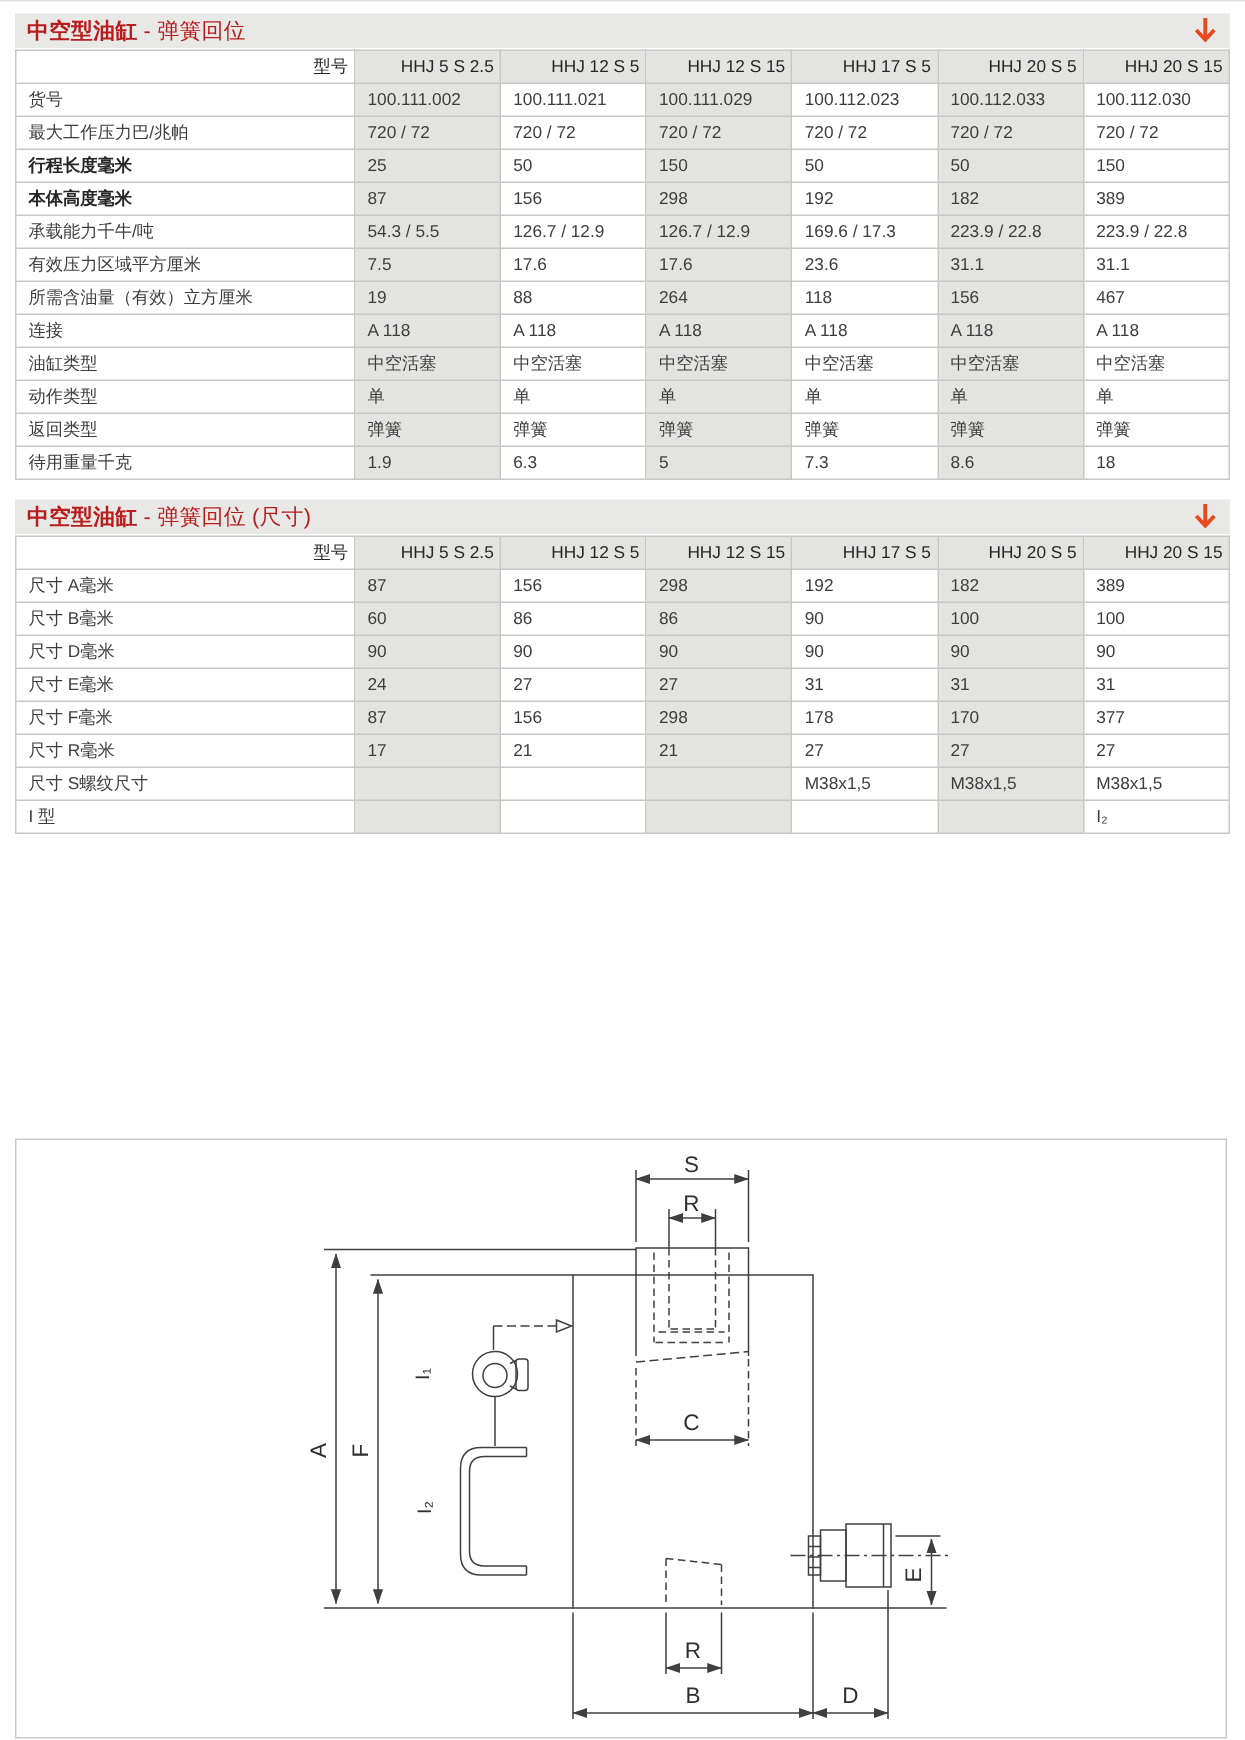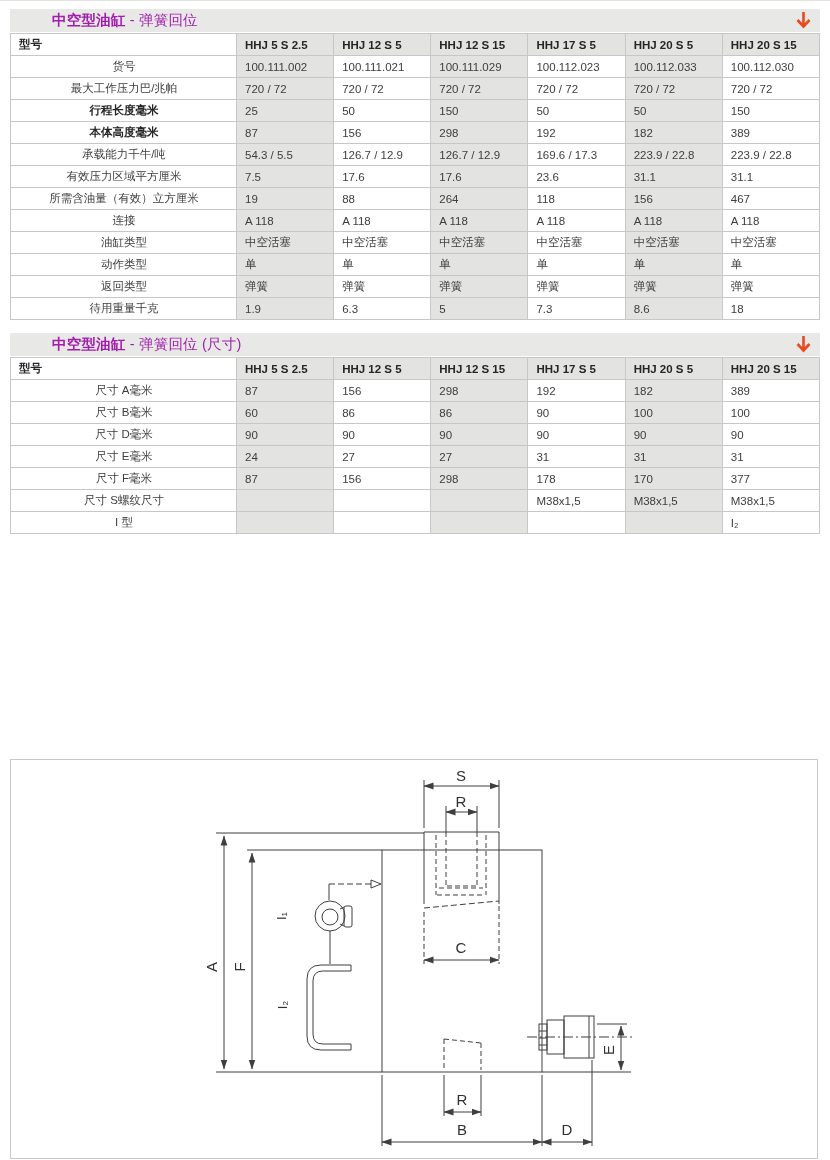--- a/index.html
+++ b/index.html
@@ -2,28 +2,28 @@
 <html><head>
 <meta charset="utf-8">
 <style>
   html,body{margin:0;padding:0;background:#fff;}
   body{width:830px;font-family:"Liberation Sans","DejaVu Sans",sans-serif;}
   .page{position:relative;width:830px;height:1160px;background:#fff;overflow:hidden;border-top:1px solid #e2e2e0;}
   .spec-section{margin:0 10px;}
   .sec1{padding-top:8px;}
   .sec2{padding-top:13px;}
   .section-bar{height:23px;background:#e8e8e6;display:flex;align-items:center;justify-content:space-between;padding:0 8px;box-sizing:border-box;margin-bottom:1px;}
-  .section-title{font-size:14.5px;color:#a21caf;letter-spacing:.2px;margin-left:34px;}
+  .section-title{font-size:14.5px;color:#b91c1c;letter-spacing:.2px;}
   .t-strong{font-weight:bold;}
   table{width:810px;border-collapse:collapse;table-layout:fixed;font-size:11.5px;color:#3d3d3d;border:1px solid #b3b3b1;}
   th,td{border:1px solid #c7c7c5;height:21px;padding:0 4px 0 8px;text-align:left;vertical-align:middle;font-weight:normal;overflow:hidden;white-space:nowrap;}
-  thead th{font-weight:bold;color:#262626;background:#e3e3e1;font-size:11.5px;}
+  thead th{font-weight:normal;color:#262626;background:#e3e3e1;font-size:11.5px;text-align:right;}
   thead th.label-col{background:#fff;}
   td.shade{background:#e3e3e1;}
-  .lc{display:flex;justify-content:center;align-items:center;}
+  .lc{display:flex;justify-content:flex-start;align-items:center;}
   .unit{padding-right:3px;}
   tr.emph .lbl, tr.emph .unit{font-weight:bold;color:#262626;}
   .diagram-box{position:absolute;left:10px;top:758px;width:808px;height:400px;border:1px solid #c9c9c7;box-sizing:border-box;background:#fff;}
   .diagram-box svg{display:block;}
   svg text{font-family:"Liberation Sans","DejaVu Sans",sans-serif;fill:#2f2f2f;}
   .dim-label{font-size:15px;}
   .i-label{font-size:13px;}
 </style>
 </head>
 <body>
@@ -326,20 +326,34 @@
                 <span class="lbl">尺寸 F</span>
                 <span class="unit">毫米</span>
               </div>
             </td>
             <td class="shade">87</td>
             <td>156</td>
             <td class="shade">298</td>
             <td>178</td>
             <td class="shade">170</td>
             <td>377</td>
+          </tr>
+          <tr>
+            <td>
+              <div class="lc">
+                <span class="lbl">尺寸 R</span>
+                <span class="unit">毫米</span>
+              </div>
+            </td>
+            <td class="shade">17</td>
+            <td>21</td>
+            <td class="shade">21</td>
+            <td>27</td>
+            <td class="shade">27</td>
+            <td>27</td>
           </tr>
           <tr>
             <td>
               <div class="lc">
                 <span class="lbl">尺寸 S</span>
                 <span class="unit">螺纹尺寸</span>
               </div>
             </td>
             <td class="shade"></td>
             <td></td>

